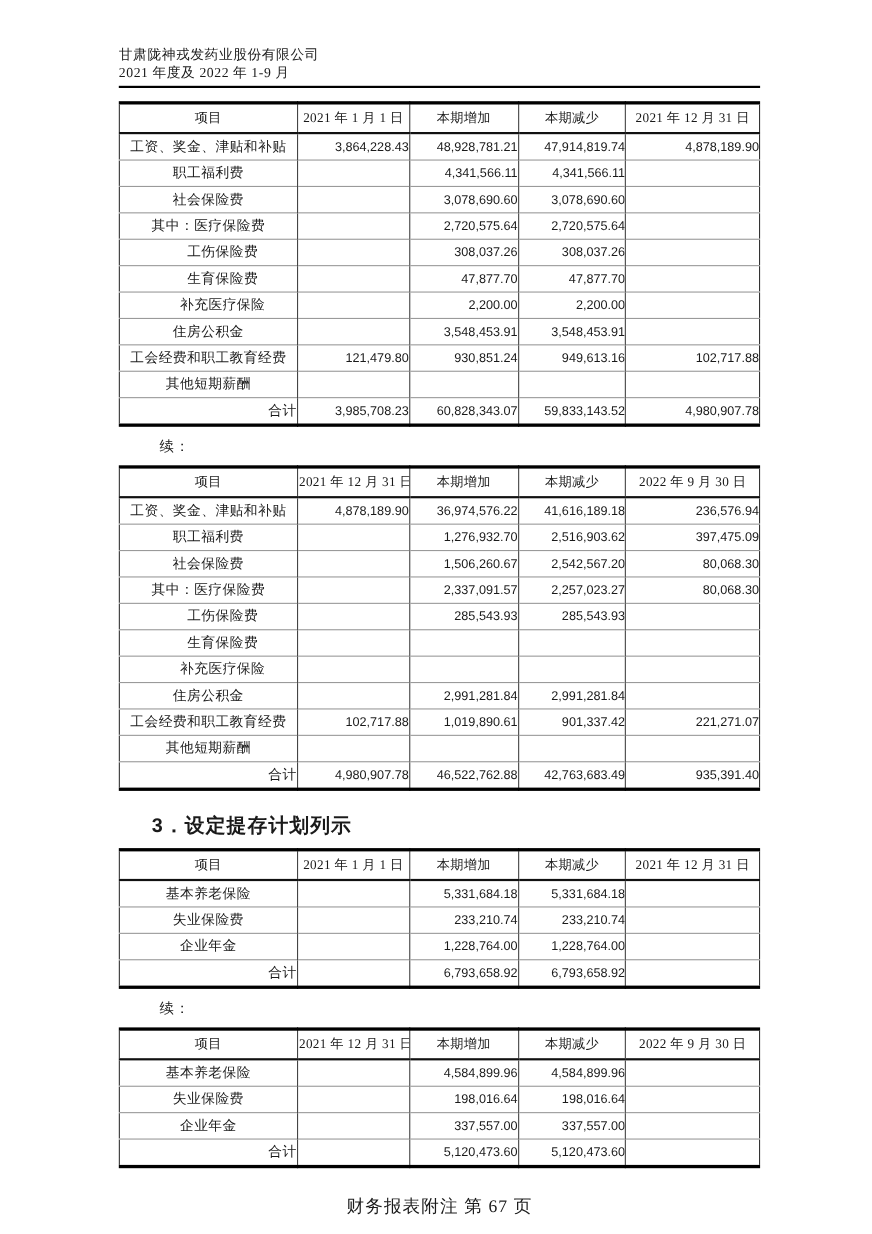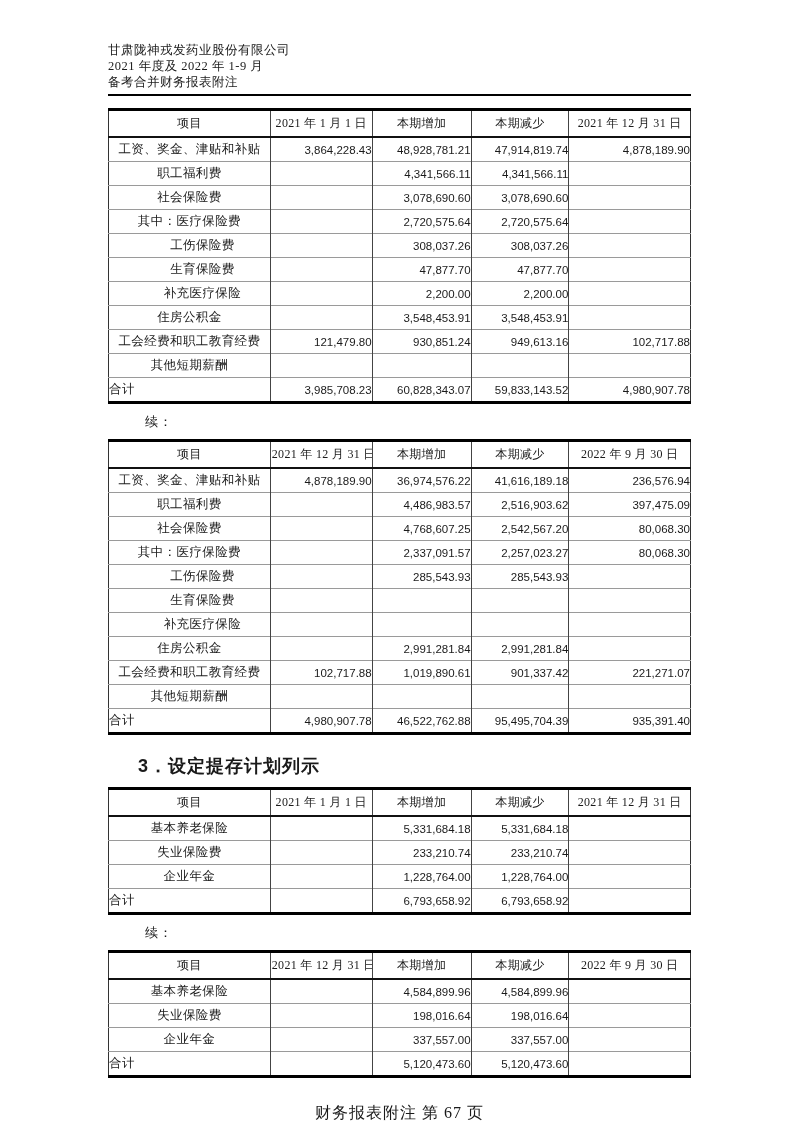--- a/index.html
+++ b/index.html
@@ -65,21 +65,21 @@
   }
   table.fin tbody tr:first-child td { border-top: none; }
   table.fin th:first-child, table.fin td:first-child { border-left: none; }
   td.lbl {
     font-size: 12.5px;
     text-align: center;
     padding-left: 7px;
     letter-spacing: 0.4px;
   }
   td.lbl.indent { padding-left: 26px; }
-  td.lbl.total { text-align: left; padding-left: 0; }
+  td.lbl.total { text-align: right; padding-left: 0; }
   td.num {
     font-family: "Liberation Sans", "DejaVu Sans", sans-serif;
     font-size: 11.5px;
     text-align: right;
     padding-right: 6px;
   }
   .cont-label {
     font-size: 13px;
     margin: 9px 0 -4px 37px;
     letter-spacing: 1px;
@@ -99,21 +99,20 @@
   }
 </style>
 </head>
 <body>
 
 <div class="page">
 
   <div class="doc-header">
     <div>甘肃陇神戎发药业股份有限公司</div>
     <div>2021 年度及 2022 年 1-9 月</div>
-    <div>备考合并财务报表附注</div>
   </div>
   <div class="header-rule"></div>
 
   <table class="fin">
       <colgroup>
         <col class="c0">
         <col class="c1">
         <col class="c2">
         <col class="c3">
         <col class="c4">
@@ -231,28 +230,28 @@
         <tr>
           <td class="lbl">工资、奖金、津贴和补贴</td>
           <td class="num">4,878,189.90</td>
           <td class="num">36,974,576.22</td>
           <td class="num">41,616,189.18</td>
           <td class="num">236,576.94</td>
         </tr>
         <tr>
           <td class="lbl">职工福利费</td>
           <td class="num"></td>
-          <td class="num">4,486,983.57</td>
+          <td class="num">1,276,932.70</td>
           <td class="num">2,516,903.62</td>
           <td class="num">397,475.09</td>
         </tr>
         <tr>
           <td class="lbl">社会保险费</td>
           <td class="num"></td>
-          <td class="num">4,768,607.25</td>
+          <td class="num">1,506,260.67</td>
           <td class="num">2,542,567.20</td>
           <td class="num">80,068.30</td>
         </tr>
         <tr>
           <td class="lbl">其中：医疗保险费</td>
           <td class="num"></td>
           <td class="num">2,337,091.57</td>
           <td class="num">2,257,023.27</td>
           <td class="num">80,068.30</td>
         </tr>
@@ -295,21 +294,21 @@
           <td class="lbl">其他短期薪酬</td>
           <td class="num"></td>
           <td class="num"></td>
           <td class="num"></td>
           <td class="num"></td>
         </tr>
         <tr>
           <td class="lbl total">合计</td>
           <td class="num">4,980,907.78</td>
           <td class="num">46,522,762.88</td>
-          <td class="num">95,495,704.39</td>
+          <td class="num">42,763,683.49</td>
           <td class="num">935,391.40</td>
         </tr>
       </tbody>
     </table>
 
   <div class="section-title">3．设定提存计划列示</div>
 
   <table class="fin">
       <colgroup>
         <col class="c0">

